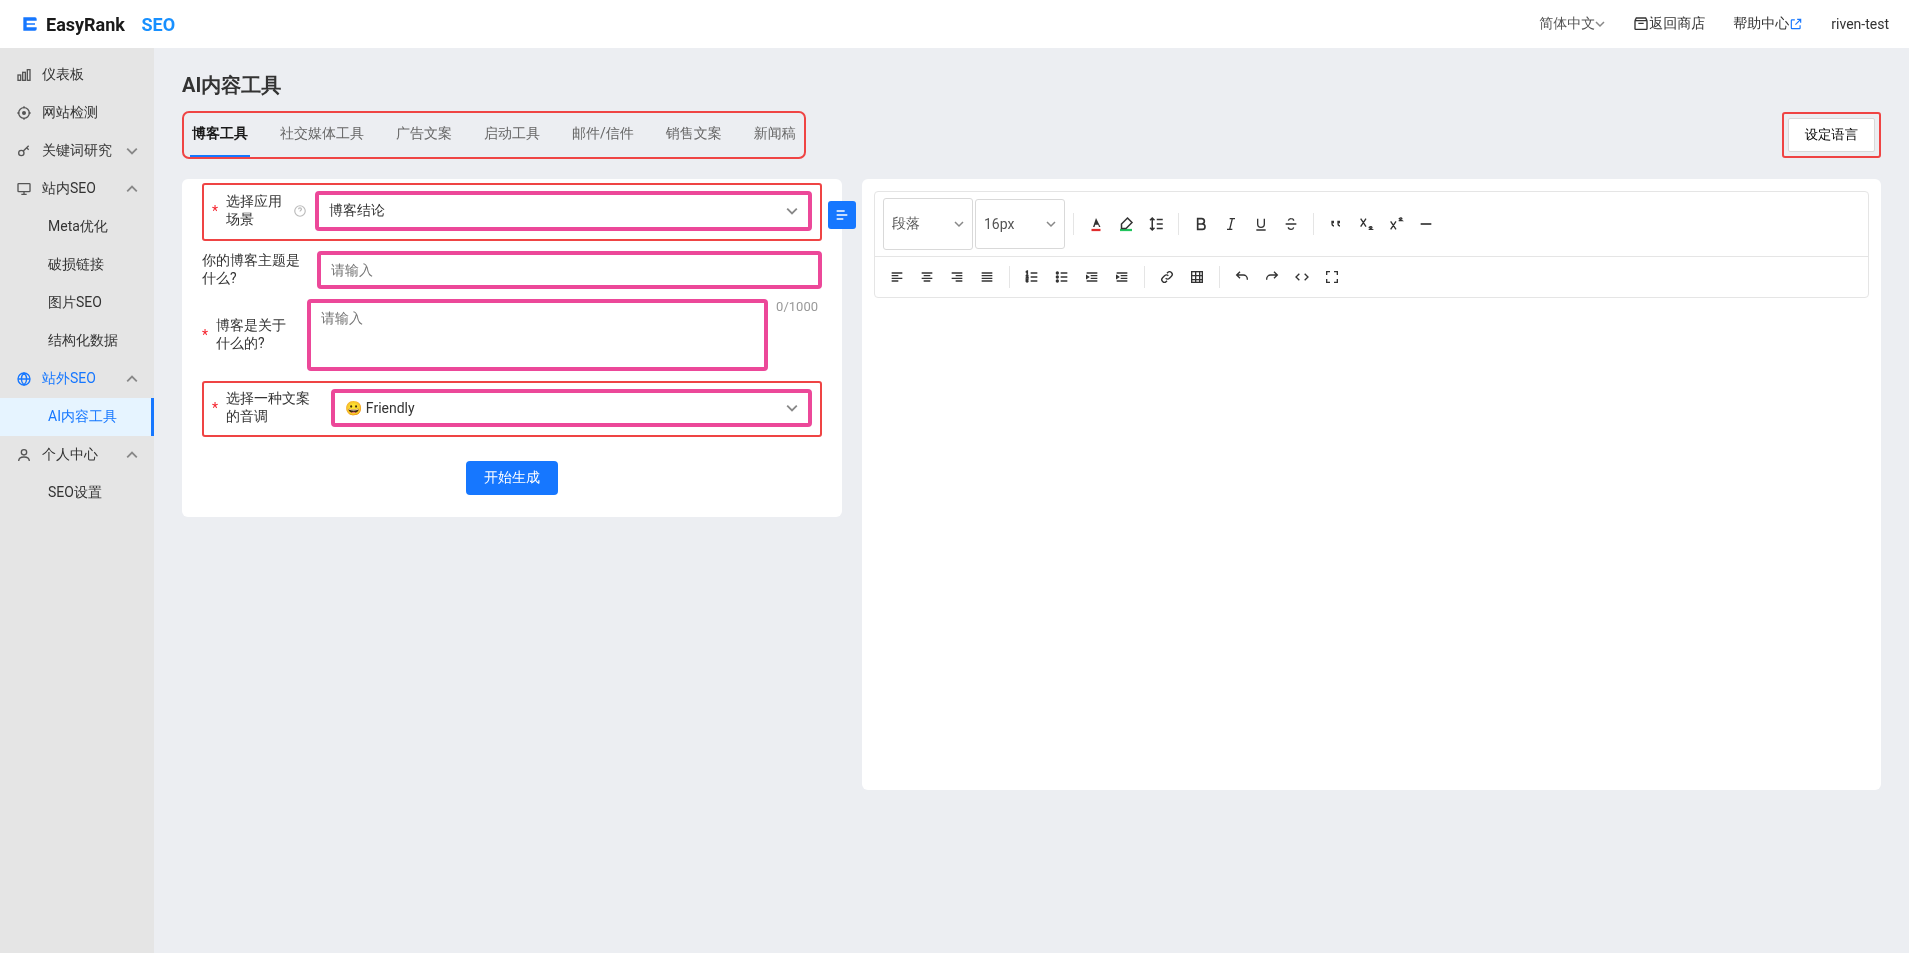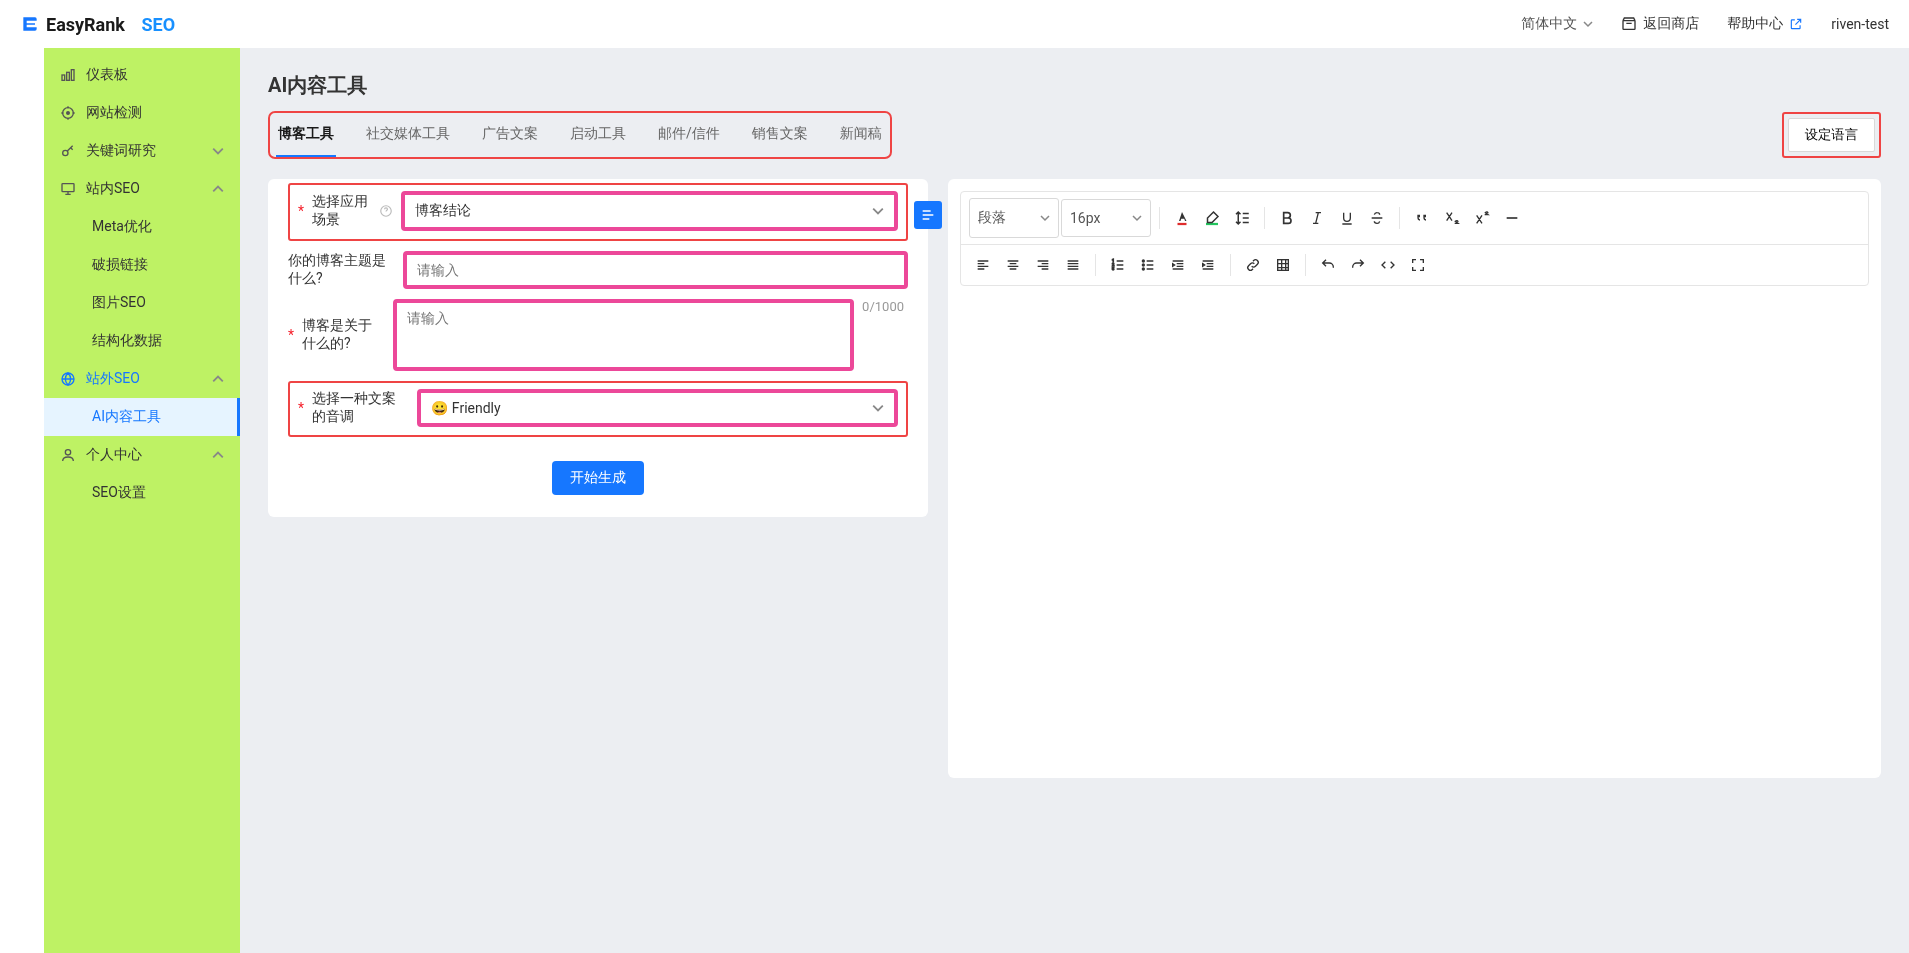--- a/index.html
+++ b/index.html
@@ -4,24 +4,24 @@
 <style>
 * { box-sizing: border-box; margin: 0; padding: 0; }
 body { font-family: -apple-system, BlinkMacSystemFont, "Segoe UI", Roboto, "Helvetica Neue", Arial, sans-serif; font-size: 14px; color: #333; background: #fff; }
 .app { display: flex; flex-direction: column; height: 100vh; }
 .header { height: 48px; display: flex; align-items: center; padding: 0 20px; background: #fff; }
 .logo { display: flex; align-items: center; gap: 6px; font-size: 18px; font-weight: 700; }
 .logo-icon { width: 20px; height: 20px; display: inline-flex; }
 .logo .easy { color: #1a1a1a; }
 .logo .seo { color: #1890ff; }
 .header-right { margin-left: auto; display: flex; align-items: center; gap: 28px; }
-.header-right .hitem { display: flex; align-items: center; gap: 6px; color: #333; cursor: pointer; }
+.header-right .hitem { display: flex; align-items: center; color: #333; cursor: pointer; }
 .header-right .hitem.small { color: #555; }
 .body { flex: 1; display: flex; overflow: hidden; }
-.sidebar { width: 196px; background: #bef264; padding-top: 8px; margin-left: 44px; }
+.sidebar { width: 154px; background: #e5e5e5; padding-top: 8px; }
 .nav-item { display: flex; align-items: center; gap: 10px; padding: 10px 16px; cursor: pointer; color: #333; position: relative; }
 .nav-item.sub { padding-left: 48px; }
 .nav-item.expandable .chev { margin-left: auto; }
 .nav-item.active { background: #e6f4ff; color: #1677ff; }
 .nav-item.active::after { content:""; position:absolute; right:0; top:0; bottom:0; width:3px; background:#1677ff; }
 .nav-item.parent-active { color: #1677ff; }
 .nav-icon { width: 16px; height: 16px; display: inline-flex; align-items: center; justify-content: center; }
 .main { flex: 1; background: #eceef2; padding: 24px 28px; overflow: auto; }
 .page-title { font-size: 20px; font-weight: 700; margin-bottom: 12px; }
 .toolbar-row { display: flex; align-items: center; }
@@ -51,21 +51,21 @@
 .select, .input, .textarea { width: 100%; border: 4px solid #ec4899; border-radius: 4px; padding: 7px 10px; font-size: 14px; background: #fff; }
 .select { display: flex; align-items: center; justify-content: space-between; cursor: pointer; }
 .select .chev { color: #888; }
 .textarea { min-height: 72px; resize: none; }
 .char-count { text-align: right; color: #999; font-size: 13px; padding-right: 4px; }
 .primary-btn { background: #1677ff; color: #fff; border: none; padding: 8px 18px; border-radius: 4px; cursor: pointer; font-size: 14px; align-self: center; margin-top: 14px; }
 .editor-toolbar { border: 1px solid #e5e5e5; margin: 12px; border-radius: 4px; display: flex; flex-direction: column; }
 .editor-row { display: flex; align-items: center; padding: 6px 8px; gap: 2px; flex-wrap: wrap; }
 .editor-row + .editor-row { border-top: 1px solid #e5e5e5; }
 .edbtn { width: 28px; height: 28px; display: inline-flex; align-items: center; justify-content: center; cursor: pointer; color: #333; border-radius: 3px; }
-.edsel { border: 1px solid #d9d9d9; border-radius: 3px; padding: 10px 8px; display: flex; align-items: center; gap: 8px; cursor: pointer; min-width: 80px; justify-content: space-between; color: #555; }
+.edsel { border: 1px solid #d9d9d9; border-radius: 3px; padding: 16px 8px; display: flex; align-items: center; gap: 8px; cursor: pointer; min-width: 80px; justify-content: space-between; color: #555; }
 .edsel.small { min-width: 90px; }
 .divider { width: 1px; height: 22px; background: #e5e5e5; margin: 0 6px; }
 svg { display: block; }
 </style>
 </head>
 <body>
 
 <div class="app">
   <div class="header">
     <div class="logo">

